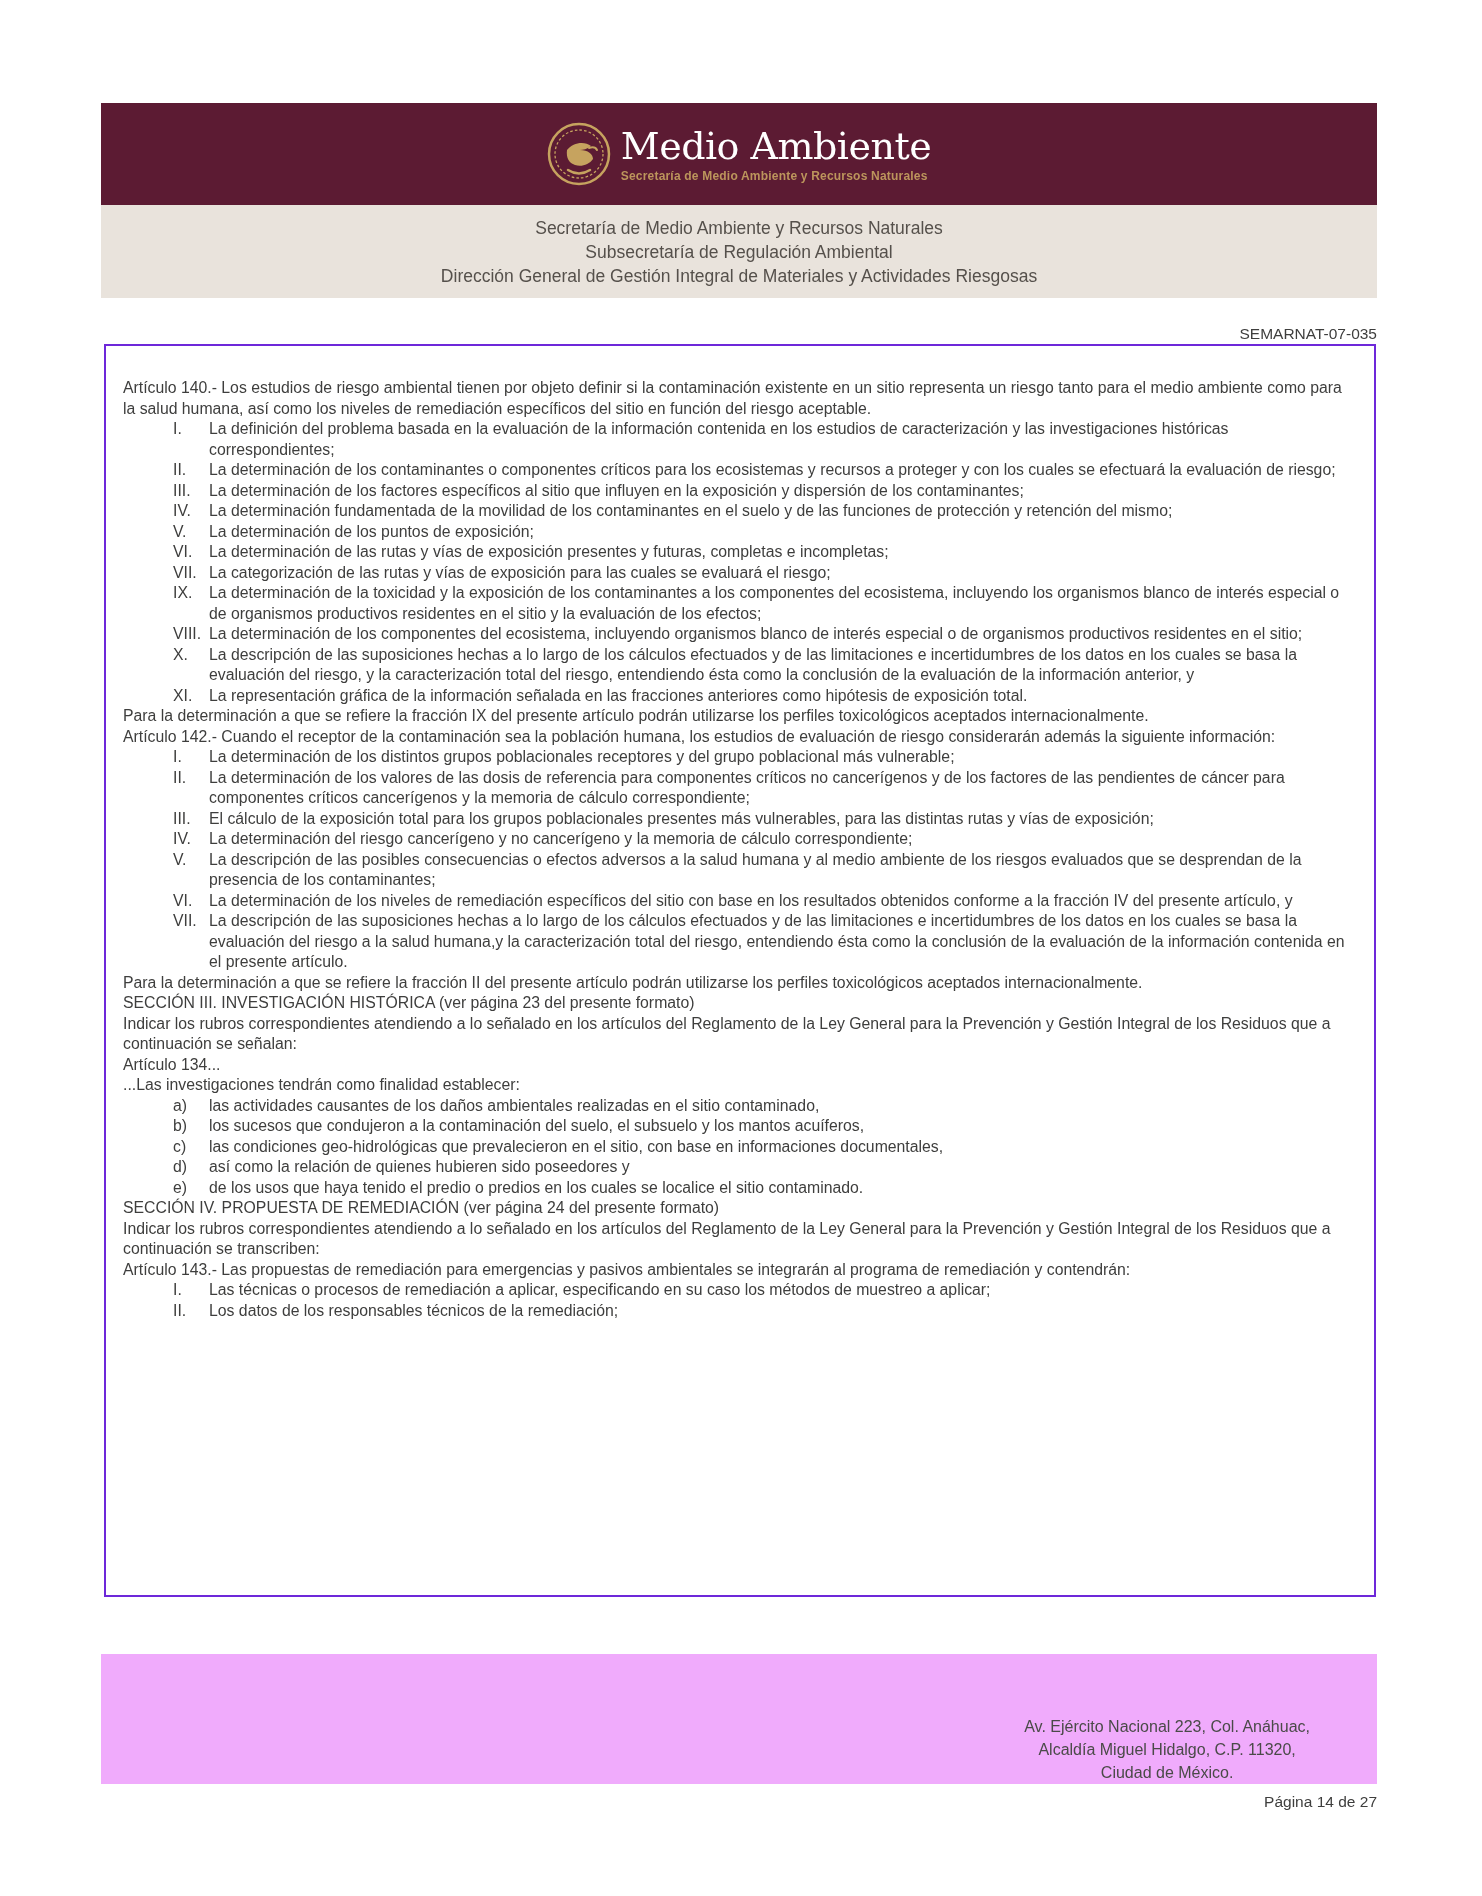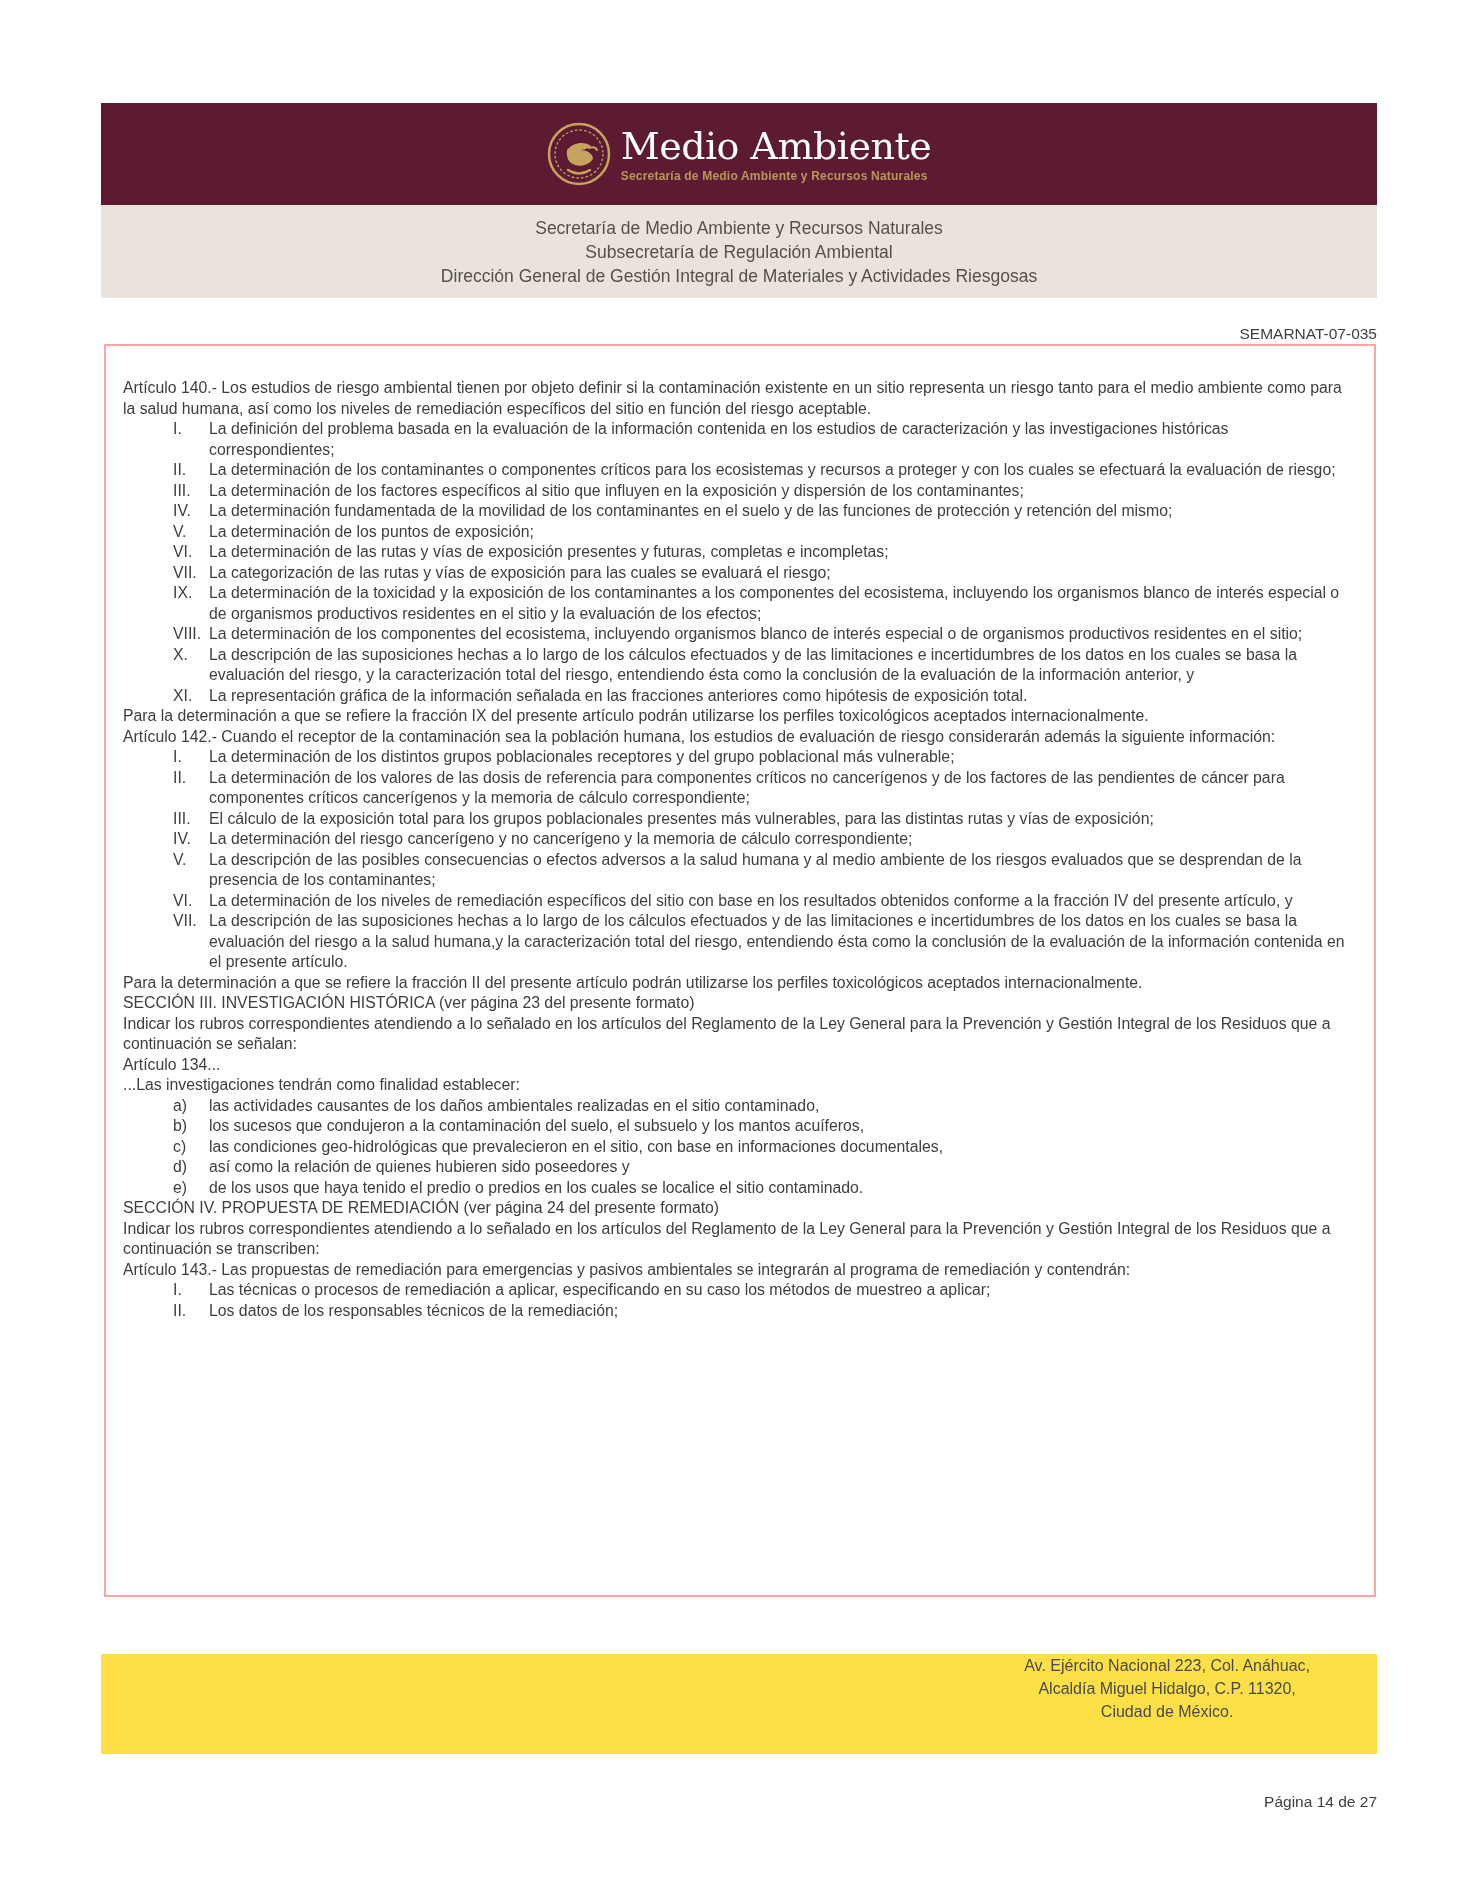--- a/index.html
+++ b/index.html
@@ -35,37 +35,37 @@
 
   
   .form-code {
     position:absolute; left:101px; top:325px; width:1276px;
     text-align:right; font-size:15.5px; color:#3E3E3D;
   }
 
   
   .doc-box {
     position:absolute; left:104px; top:344px; width:1272px; height:1253px;
-    border:2px solid #fca5a5; box-sizing:border-box;
+    border:2px solid #6d28d9; box-sizing:border-box;
     padding:32px 16px 10px 17px; overflow:hidden;
     font-size:15.8px; line-height:20.5px; color:#3E3E3D;
   }
   .doc-box p { margin:0; }
   .para  { margin-left:28px; }
   .flush { margin-left:0; }
   .gap   { margin-top:18px; }
   .doc-list { margin-left:50px; }
   .li { display:flex; }
   .li .marker { flex:0 0 36px; }
   .li .text { flex:1; }
 
   
   .footer-band {
-    position:absolute; left:101px; top:1654px; width:1276px; height:100px;
-    background:#fde047; display:flex; align-items:flex-start; justify-content:flex-end;
+    position:absolute; left:101px; top:1654px; width:1276px; height:130px;
+    background:#f0abfc; display:flex; align-items:flex-end; justify-content:flex-end;
     box-sizing:border-box; padding-right:67px;
   }
   .address { text-align:center; color:#4A4A48; font-size:16px; line-height:23px; }
   .page-indicator {
     position:absolute; top:1793px; right:105px;
     font-size:15.5px; color:#3E3E3D;
   }
 </style>
 </head>
 <body>

